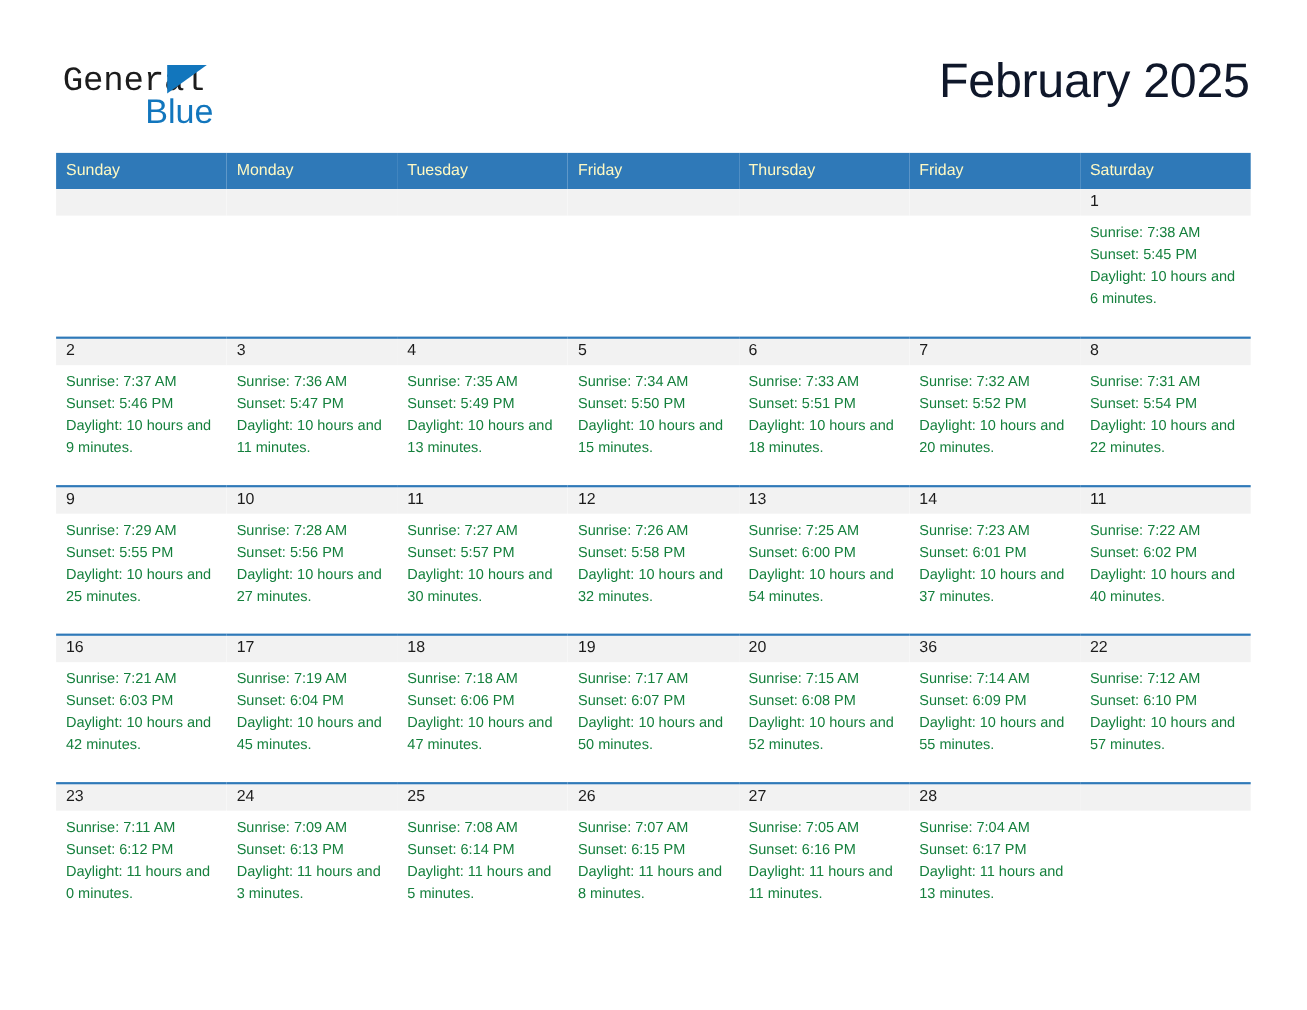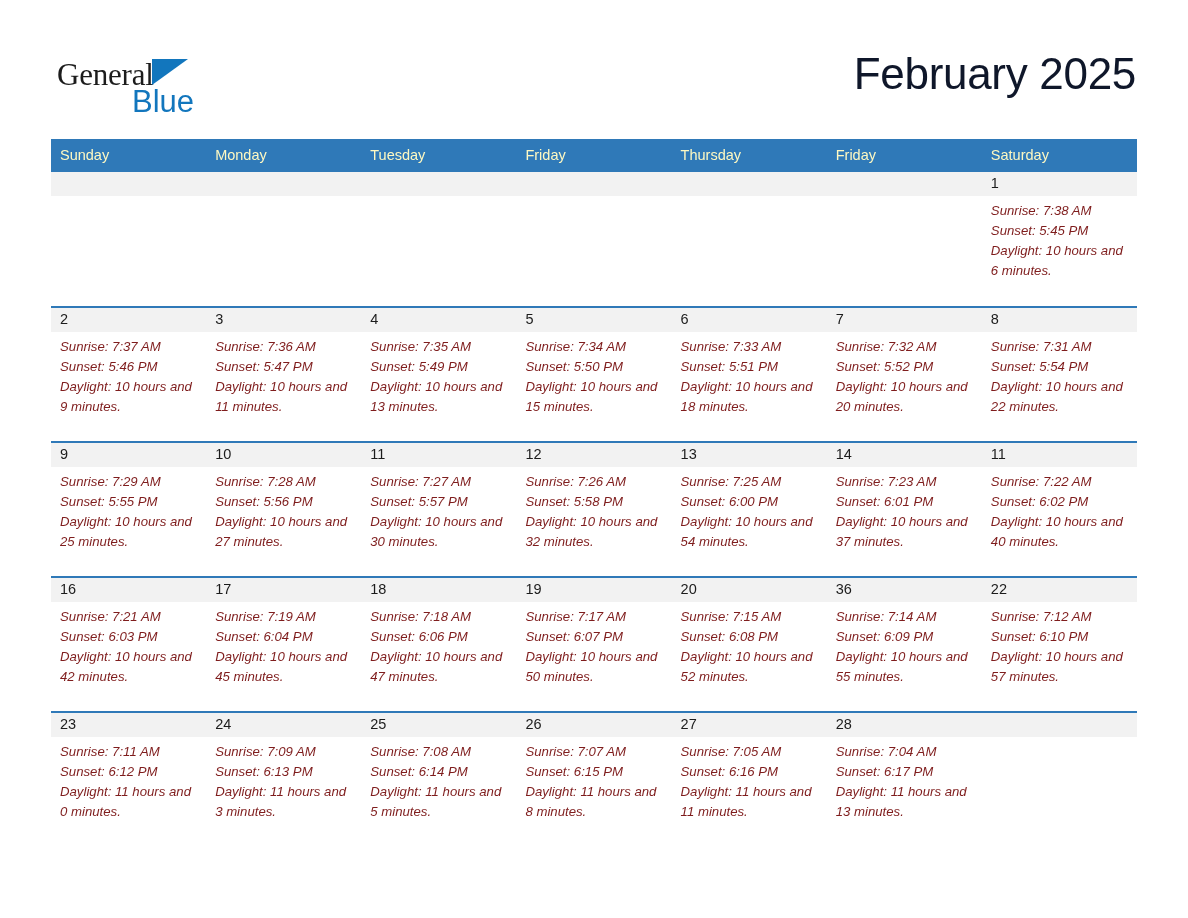--- a/index.html
+++ b/index.html
@@ -30,21 +30,21 @@
     height: 70px;
   }
   .brand-general {
     font-size: 31px;
     color: #1c1c1c;
     letter-spacing: -0.2px;
     line-height: 1;
     position: absolute;
     left: 0;
     top: 12px;
-    font-family: Liberation Serif, serif;
+    font-family: Liberation Mono, monospace;
   }
   .brand-tri {
     position: absolute;
     left: 95px;
     top: 12px;
     width: 0;
     height: 0;
     border-top: 26px solid #1276bd;
     border-right: 36px solid transparent;
   }
@@ -114,23 +114,22 @@
     padding: 4px 0 5px 9px;
     line-height: 1.05;
     min-height: 22px;
   }
   .daynum.empty {
     color: transparent;
   }
   .cell-body {
     padding: 5px 10px 0 9px;
     font-size: 13.2px;
-    color: #7f1d1d;
+    color: #15803d;
     line-height: 1.52;
-    font-style: italic;
   }
   .cell-body div { white-space: nowrap; }
   .cell-body .daylight { white-space: normal; }
   td.blank .daynum { background: #f2f2f2; }
 </style>
 </head>
 <body>
 
 <div class="page">
 

